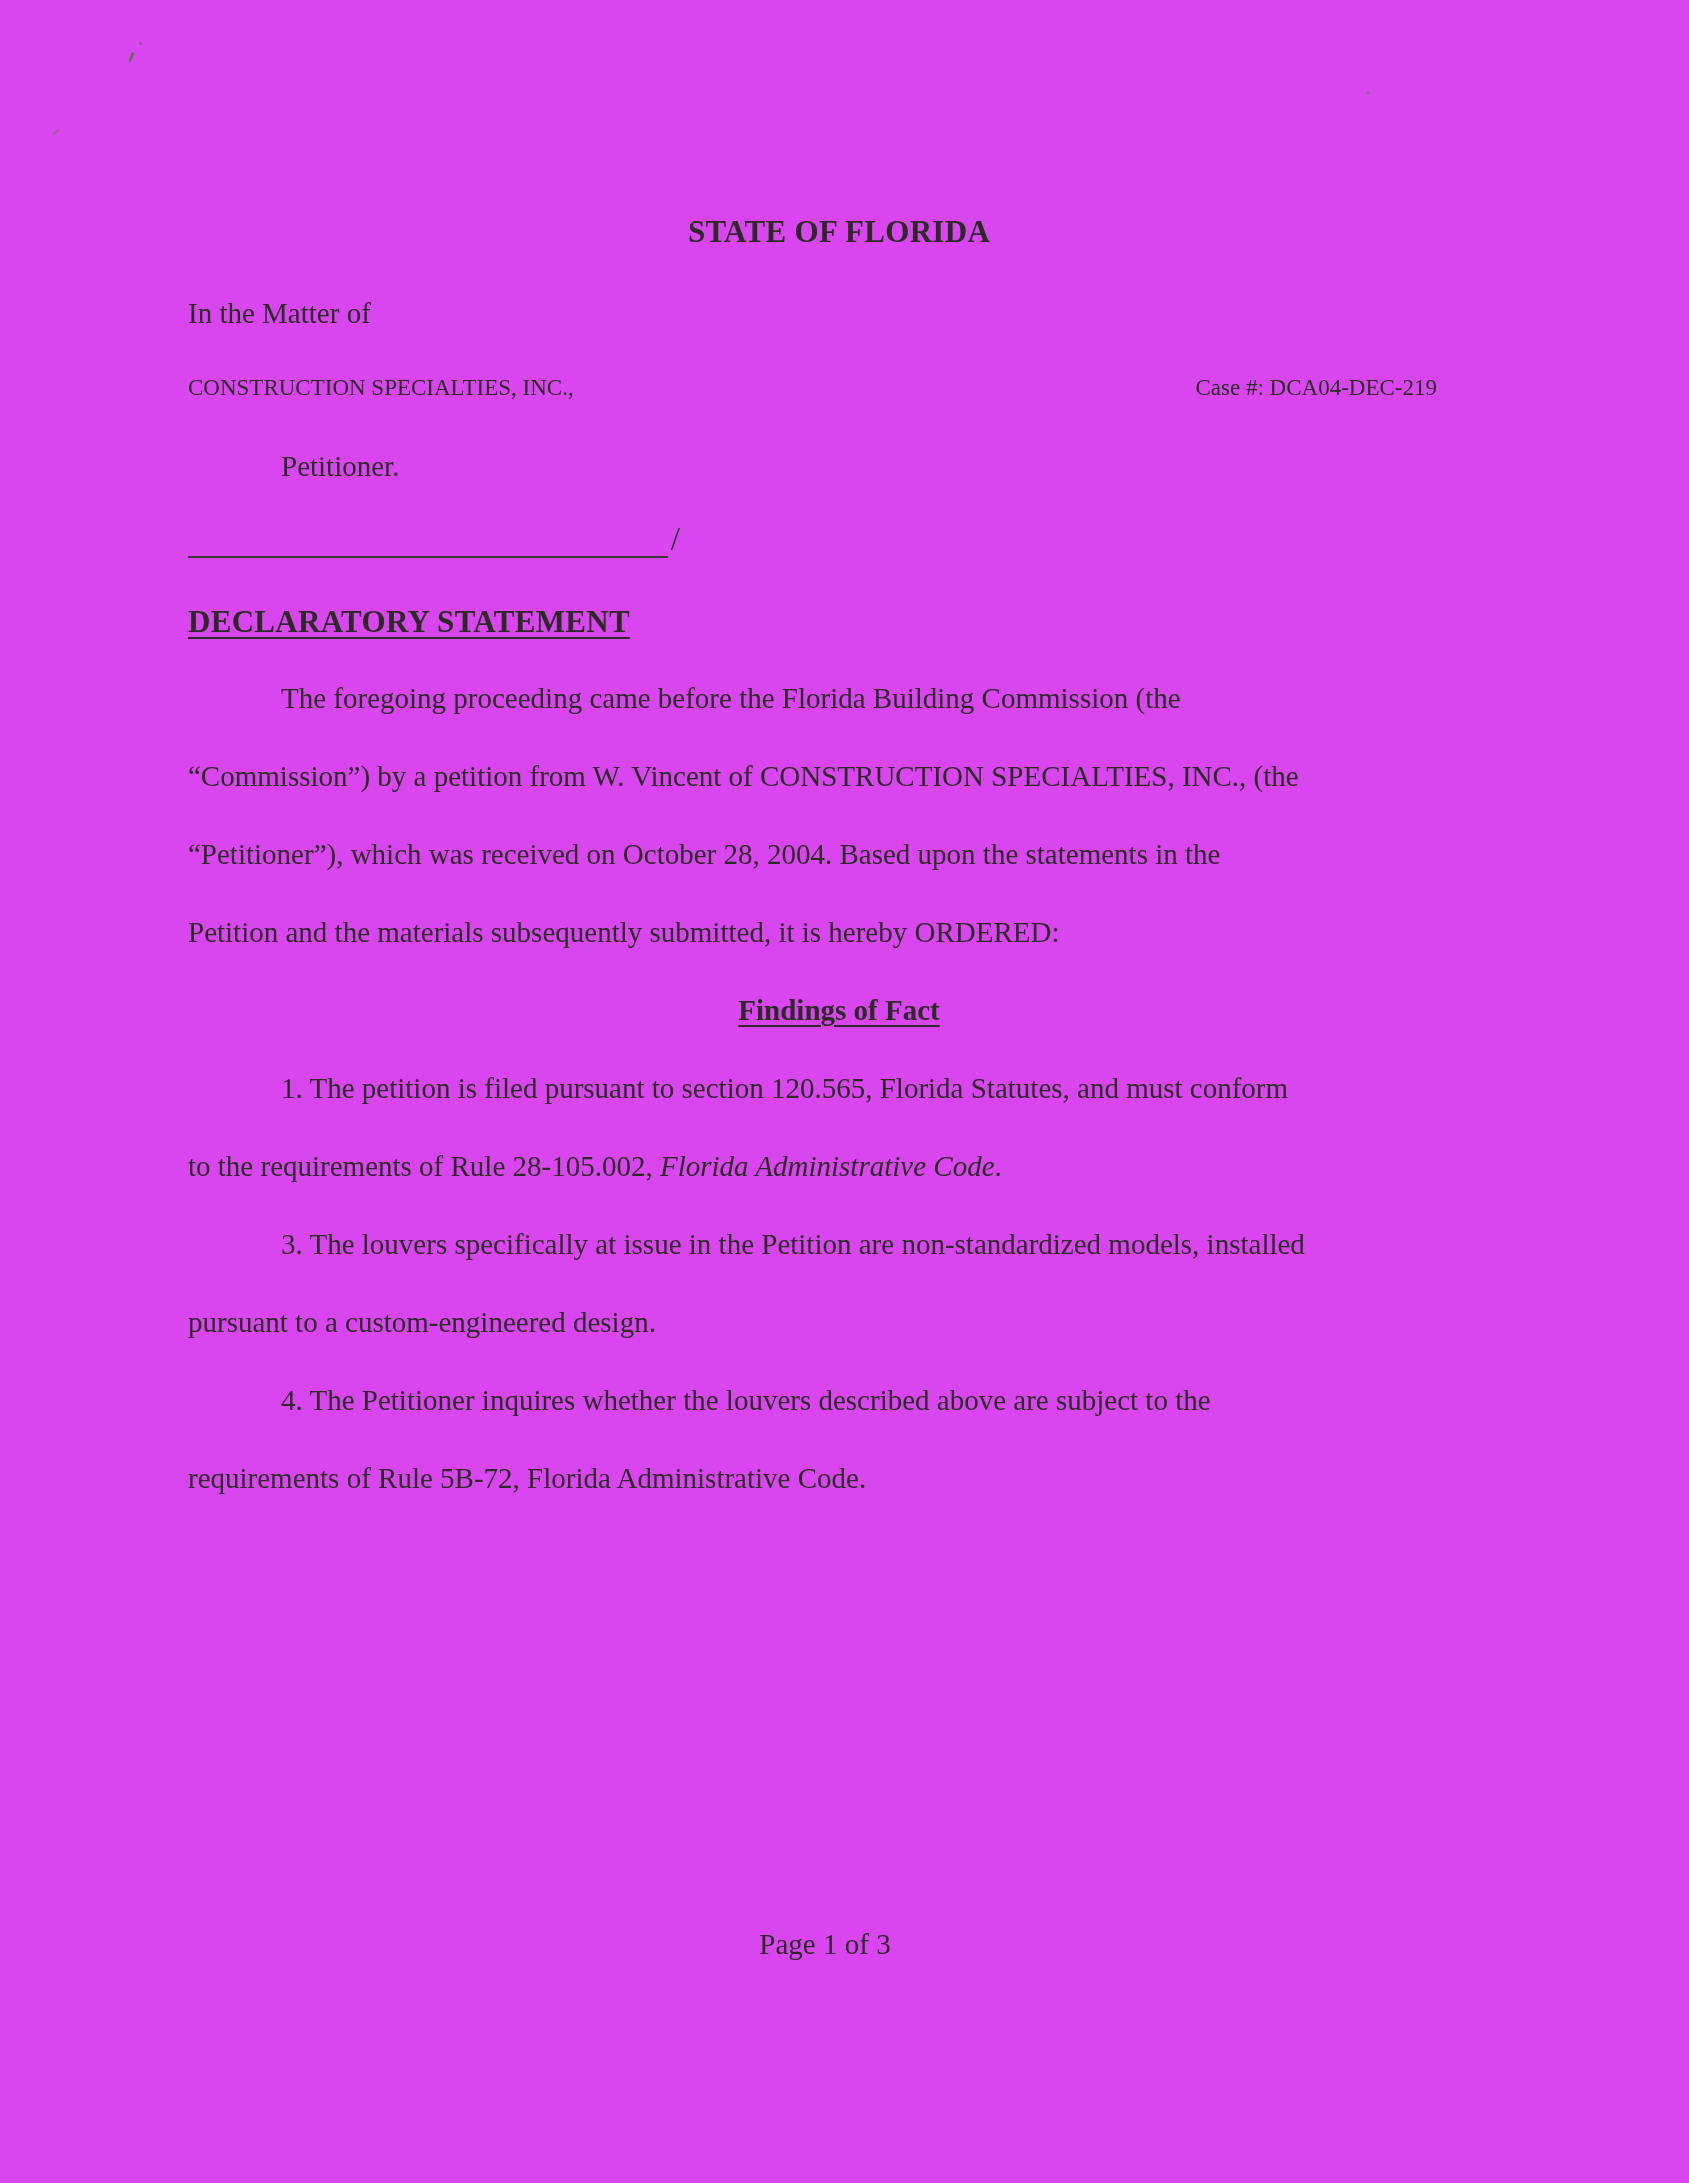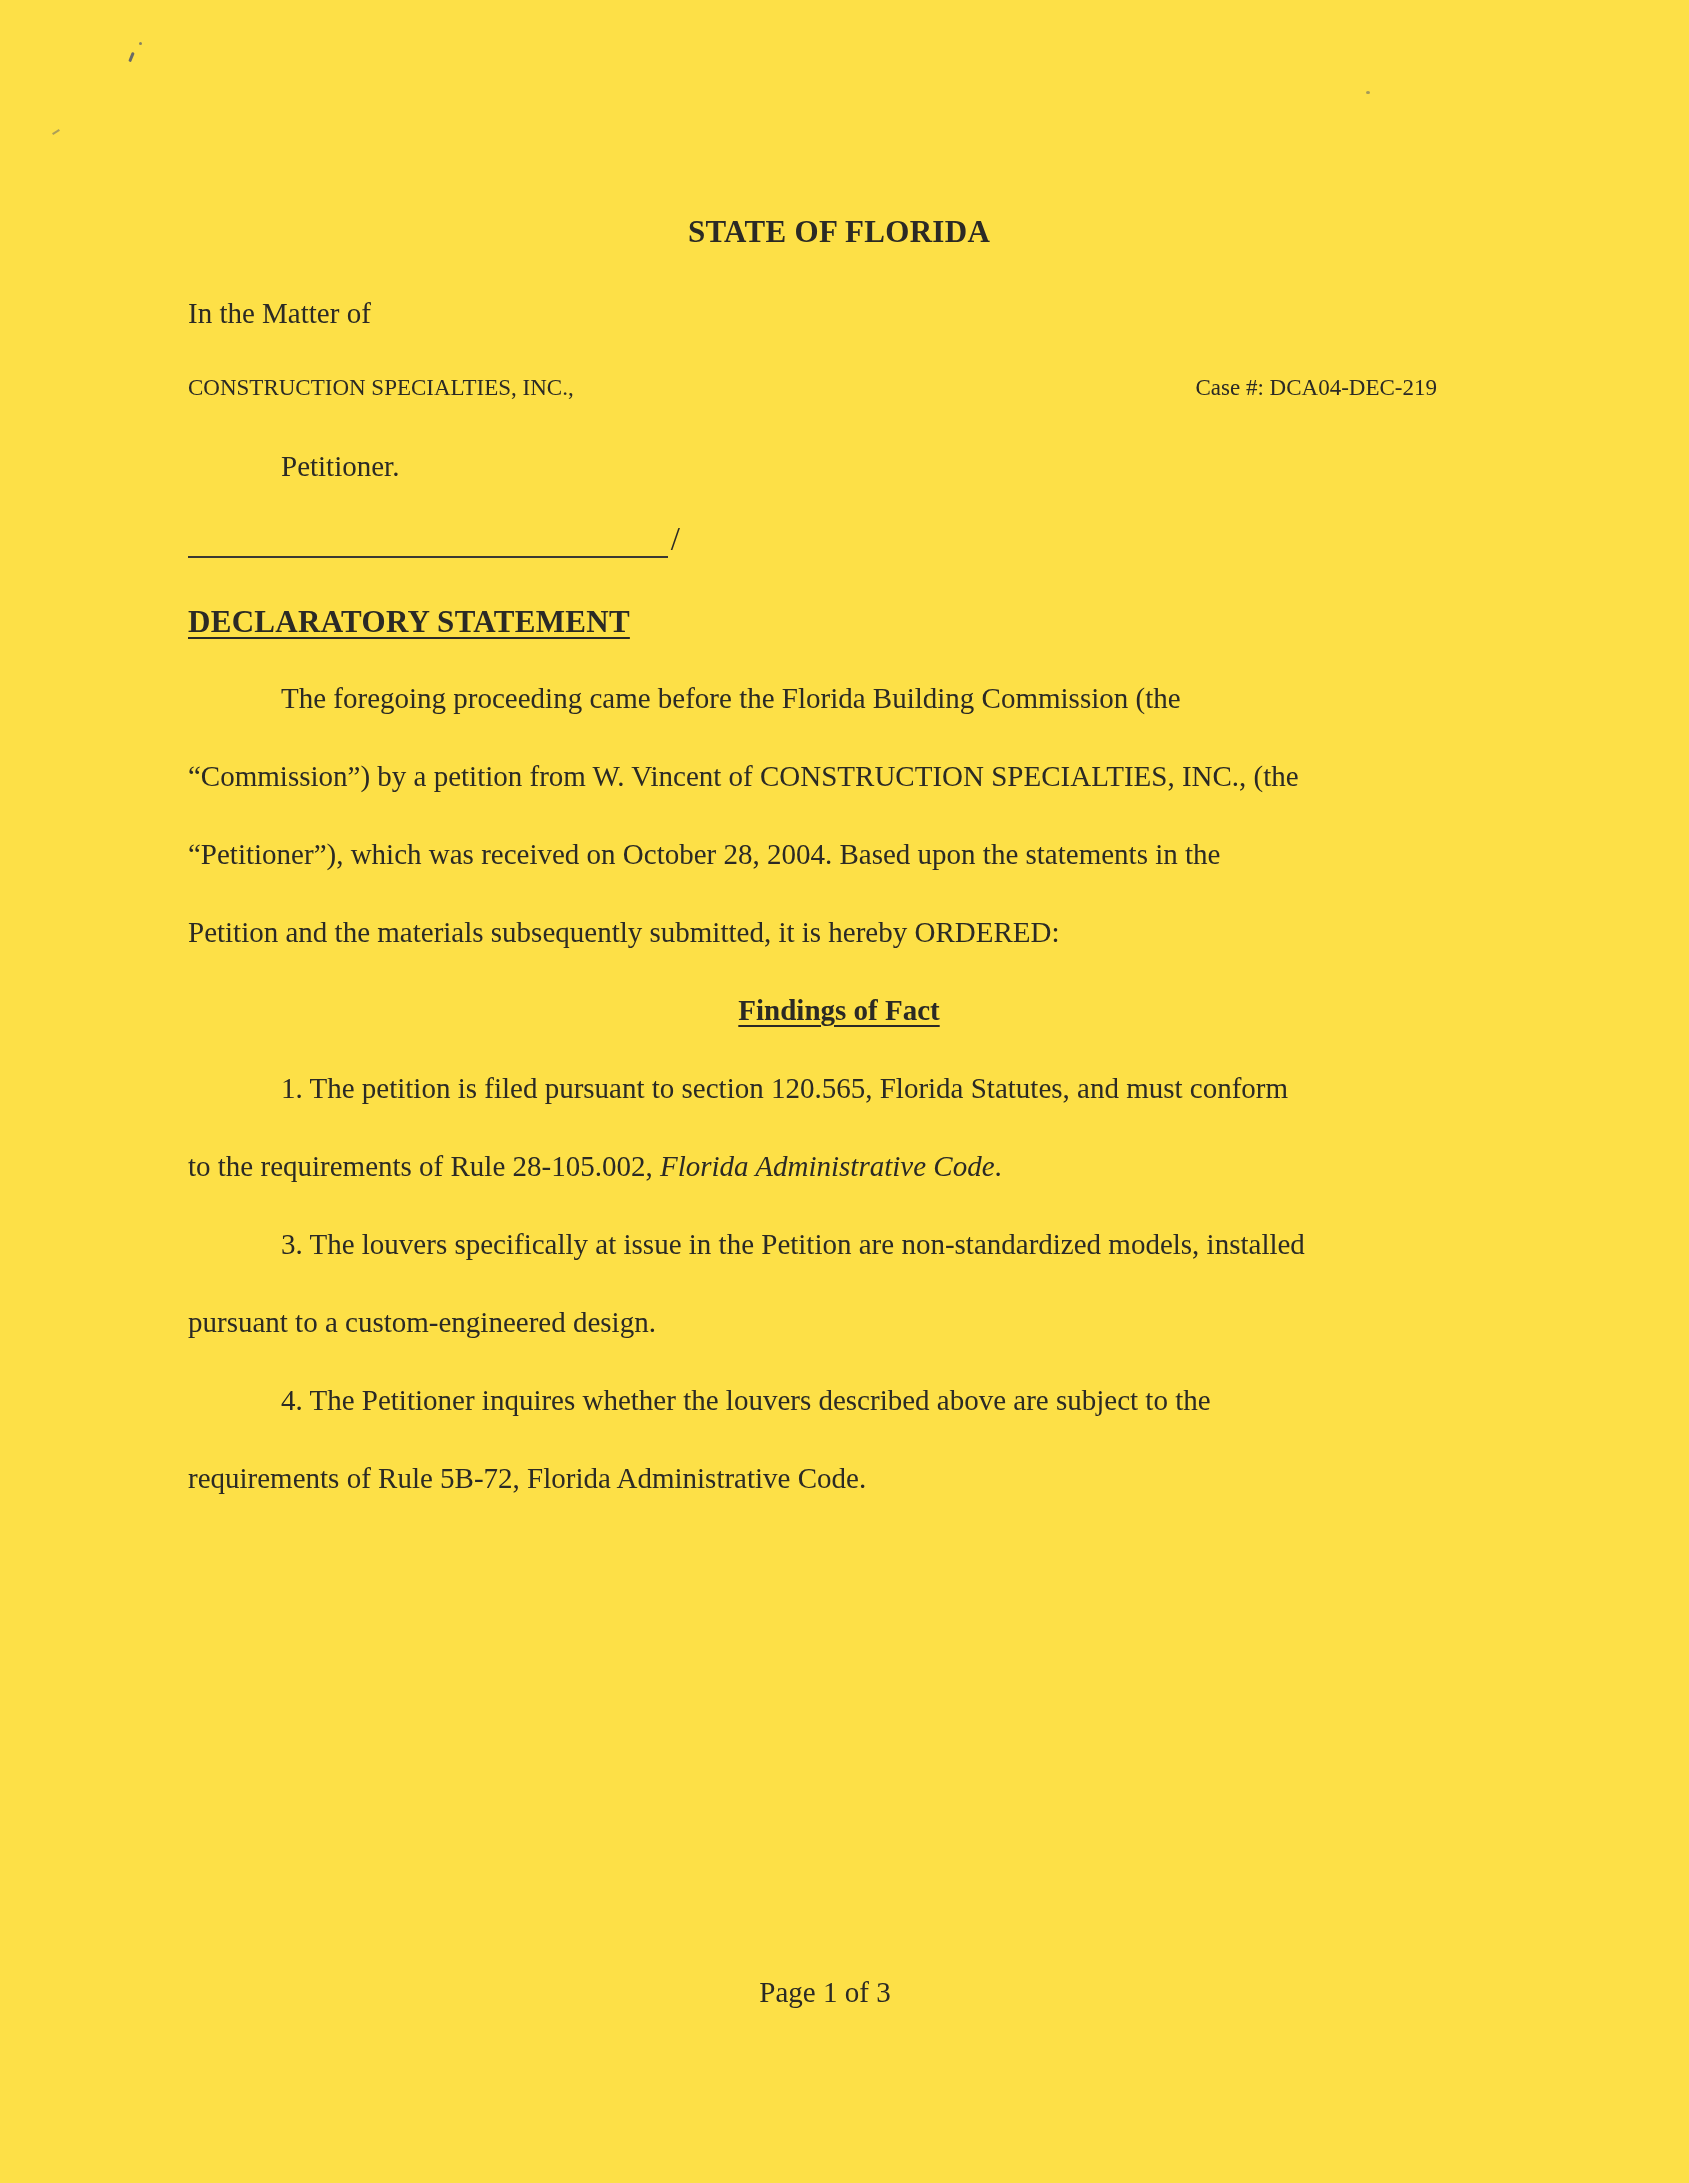--- a/index.html
+++ b/index.html
@@ -4,21 +4,21 @@
 <style>
   html, body {
     margin: 0;
     padding: 0;
     background: #e9e9e9;
   }
   .page {
     position: relative;
     width: 1690px;
     height: 2183px;
-    background: #fde047;
+    background: #d946ef;
     color: #2b2a25;
     font-family: "Liberation Serif", serif;
     overflow: hidden;
   }
   .content {
     position: absolute;
     left: 188px;
     top: 0;
     width: 1302px;
   }
@@ -93,21 +93,21 @@
     text-align: center;
   }
   .findings-heading span {
     text-decoration: underline;
     text-decoration-thickness: 2px;
     text-underline-offset: 4.6px;
   }
   .italic { font-style: italic; }
   .footer {
     position: absolute;
-    top: 1976px;
+    top: 1928px;
     left: 0;
     right: 40px;
     text-align: center;
     font-size: 29px;
   }
   
   .artifact { position: absolute; background: #6a6a66; }
   .a1 { left: 130px; top: 52px; width: 2.7px; height: 10px; transform: rotate(22deg); border-radius: 1.3px; }
   .a1b { left: 139px; top: 42px; width: 3.3px; height: 3.3px; border-radius: 50%; opacity: .8; }
   .a2 { left: 52px; top: 131px; width: 8px; height: 2px; transform: rotate(-32deg); opacity: .55; }

